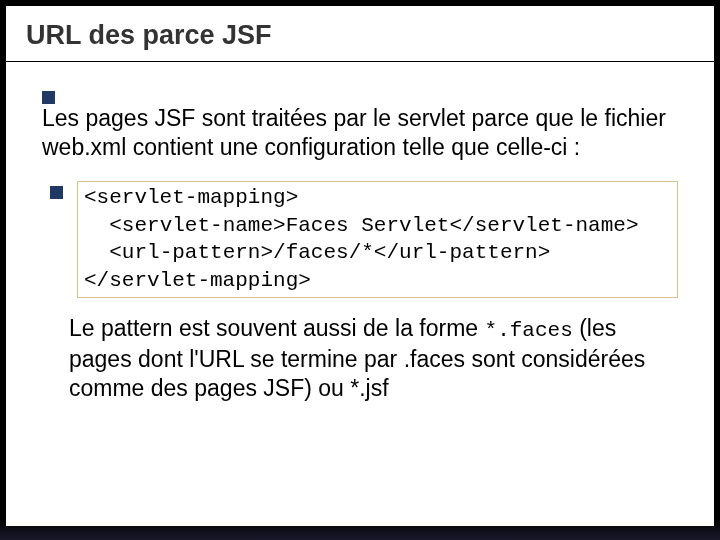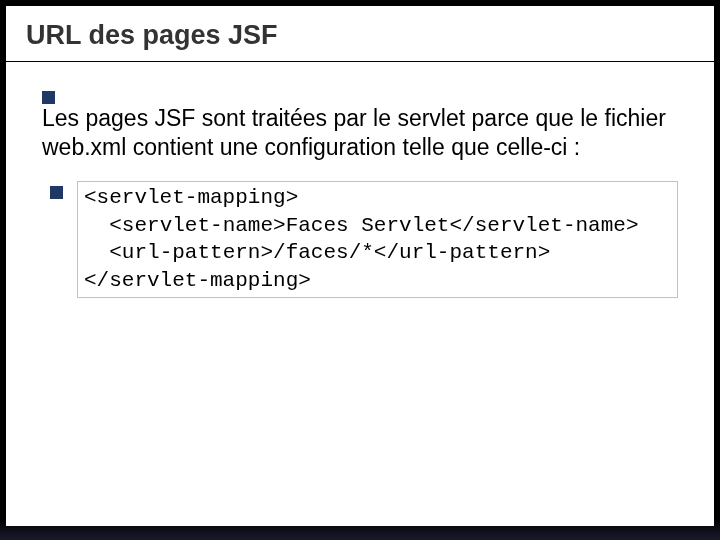--- a/index.html
+++ b/index.html
@@ -88,33 +88,36 @@
     font-family: "Courier New", Courier, monospace;
     font-size: 21px;
   }
 </style>
 </head>
 <body>
 
 <div class="slide">
 
   <div class="title-bar">
-    <h1>URL des pages JSF</h1>
+    <h1>URL des parce JSF</h1>
   </div>
 
   <div class="content">
 
     <div class="bullet-row">
       <div class="bullet"></div>
       <div class="bullet-text">Les pages JSF sont traitées par le servlet parce que le fichier web.xml contient une configuration telle que celle-ci :</div>
     </div>
 
     <div class="code-container">
       <div class="bullet-overlap"></div>
       <div class="code-box"><span>&lt;servlet-mapping&gt;</span>
 <span>  &lt;servlet-name&gt;Faces Servlet&lt;/servlet-name&gt;</span>
 <span>  &lt;url-pattern&gt;/faces/*&lt;/url-pattern&gt;</span>
 <span>&lt;/servlet-mapping&gt;</span></div>
     </div>
 
+    <div class="followup">
+      <span>Le pattern est souvent aussi de la forme </span><span class="mono-inline">*.faces</span><span> (les pages dont l'URL se termine par .faces sont considérées comme des pages JSF) ou *.jsf</span>
+    </div>
 
   </div>
 </div>
 
 </body></html>

